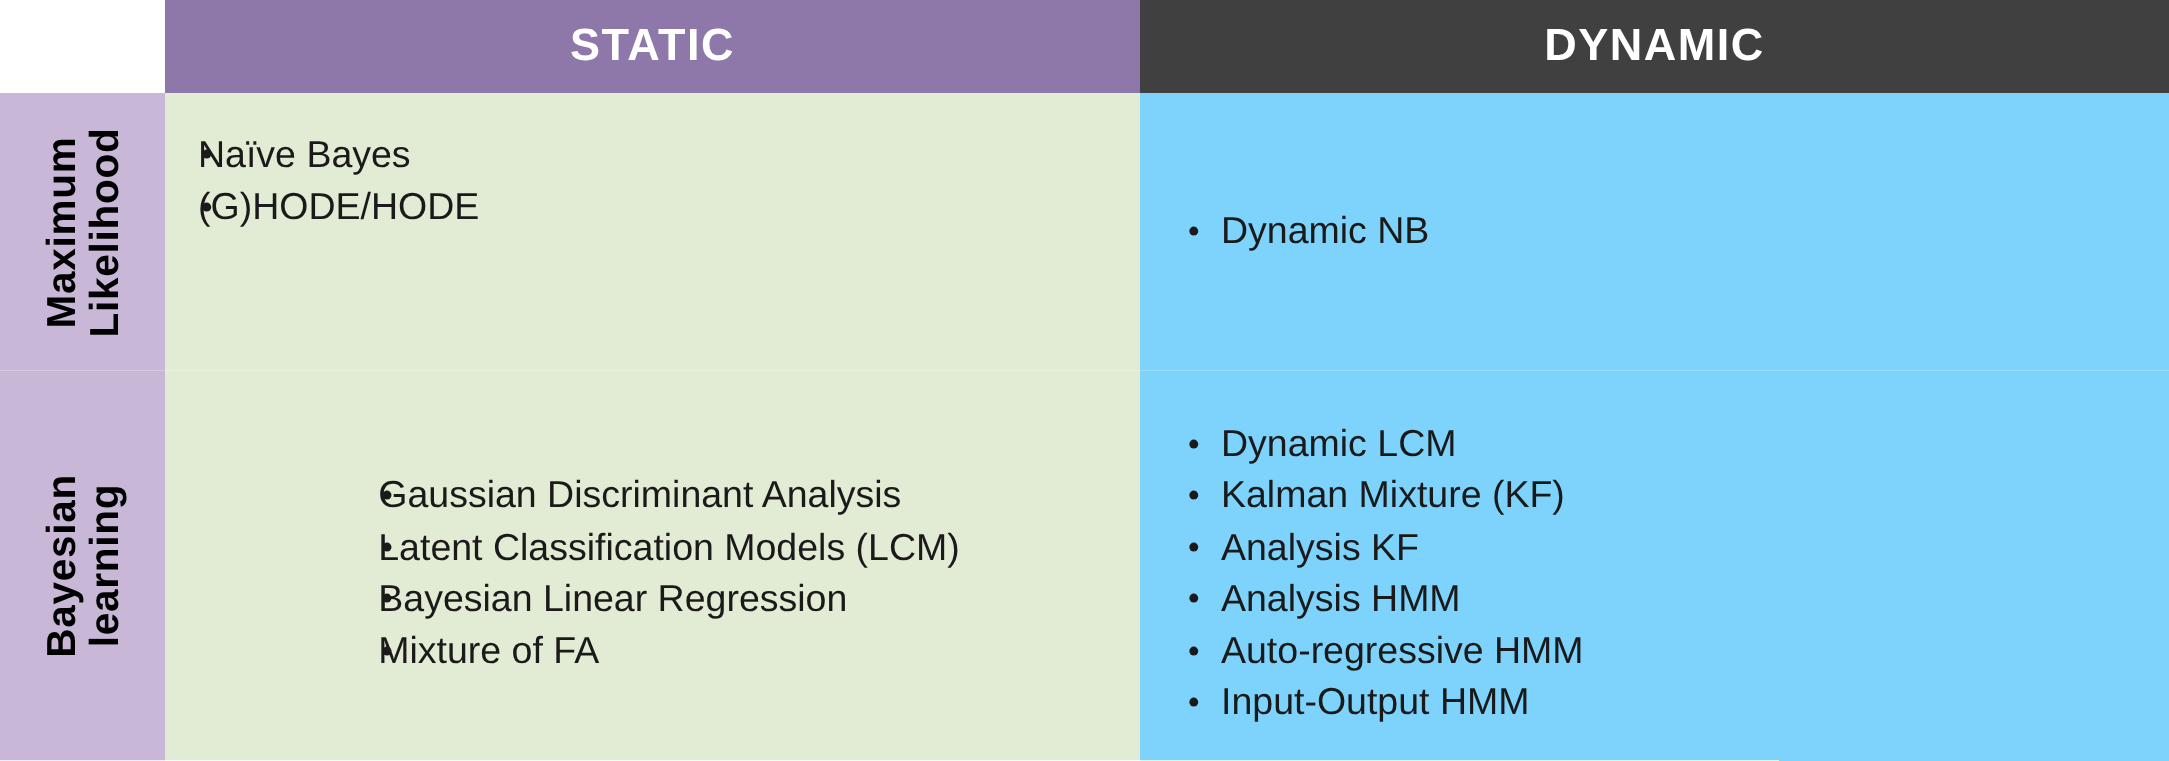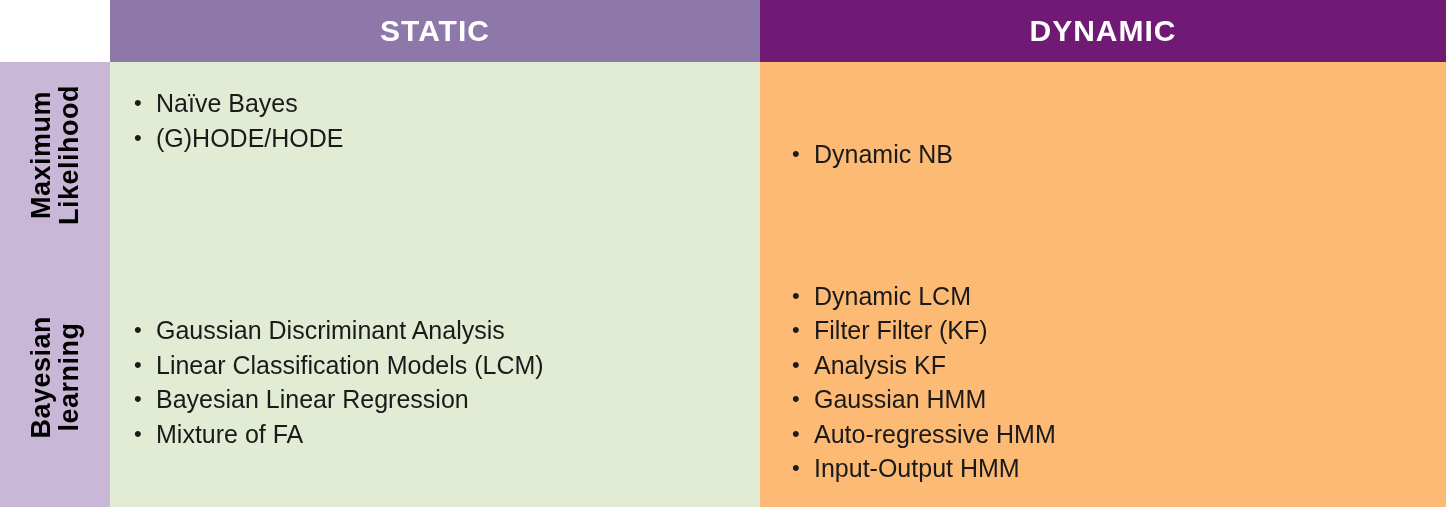--- a/index.html
+++ b/index.html
@@ -39,21 +39,21 @@
     letter-spacing: 1px;
     display: flex;
     align-items: center;
     justify-content: center;
     text-transform: uppercase;
   }
   .col-head.static {
     background: #8e78aa;
   }
   .col-head.dynamic {
-    background: #701a75;
+    background: #404040;
   }
   
   .row-head {
     background: #c9b7d8;
     color: #000000;
     font-weight: bold;
     font-size: 27px;
     line-height: 1.04;
     display: flex;
     align-items: center;
@@ -71,53 +71,53 @@
   .cell {
     padding: 10px 0 0 0;
     display: flex;
     flex-direction: column;
     justify-content: center;
   }
   .cell.green {
     background: #e2ebd3;
   }
   .cell.pale {
-    background: #fdba74;
+    background: #7dd3fc;
   }
   ul.items {
     list-style: none;
     margin: 0;
     padding: 0 0 0 0;
   }
   ul.items li {
     font-size: 25px;
     color: #1a1a1a;
     line-height: 1.38;
-    padding-left: 46px;
+    padding-left: 22px;
     position: relative;
     white-space: nowrap;
   }
   ul.items li::before {
     content: "\2022";
     position: absolute;
     left: 24px;
     top: 0;
     font-size: 22px;
     line-height: 1.55;
     color: #1a1a1a;
   }
   .cell.col-dyn ul.items li {
     padding-left: 54px;
   }
   .cell.col-dyn ul.items li::before {
     left: 32px;
   }
   .cell.ml-static { padding-top: 0; justify-content: flex-start; padding-top: 24px;}
   .cell.ml-dynamic { justify-content: center; padding-bottom: 10px;}
-  .cell.bayes-static { justify-content: center; }
+  .cell.bayes-static { justify-content: center; align-items: center; }
   .cell.bayes-dynamic { justify-content: center; }
 </style>
 </head>
 <body>
 
 <div class="matrix">
   <div class="grid">
 
     <div class="corner"></div>
 
@@ -148,31 +148,31 @@
     </div>
 
     <div class="row-head">
       <span class="vert">Bayesian
 learning</span>
     </div>
 
     <div class="cell green bayes-static">
       <ul class="items">
         <li>Gaussian Discriminant Analysis</li>
-        <li>Linear Classification Models (LCM)</li>
+        <li>Latent Classification Models (LCM)</li>
         <li>Bayesian Linear Regression</li>
         <li>Mixture of FA</li>
       </ul>
     </div>
 
     <div class="cell pale col-dyn bayes-dynamic">
       <ul class="items">
         <li>Dynamic LCM</li>
-        <li>Filter Filter (KF)</li>
+        <li>Kalman Mixture (KF)</li>
         <li>Analysis KF</li>
-        <li>Gaussian HMM</li>
+        <li>Analysis HMM</li>
         <li>Auto-regressive HMM</li>
         <li>Input-Output HMM</li>
       </ul>
     </div>
 
   </div>
 </div>
 
 </body></html>

